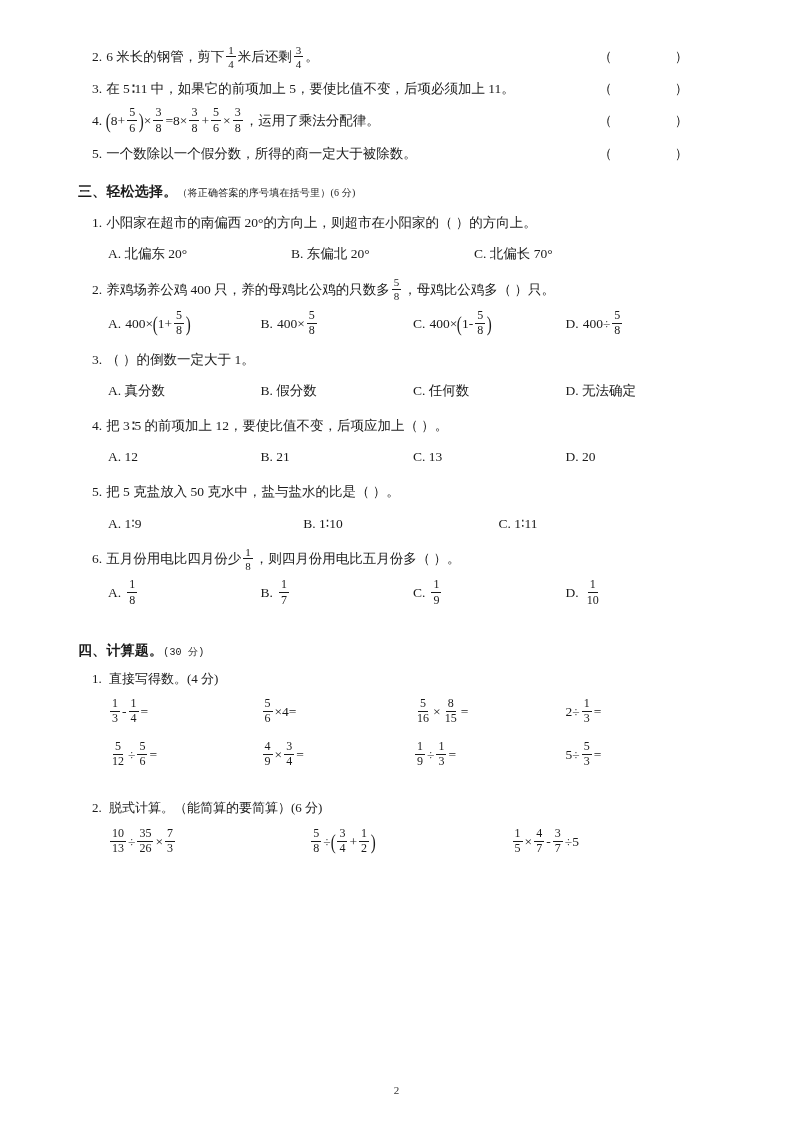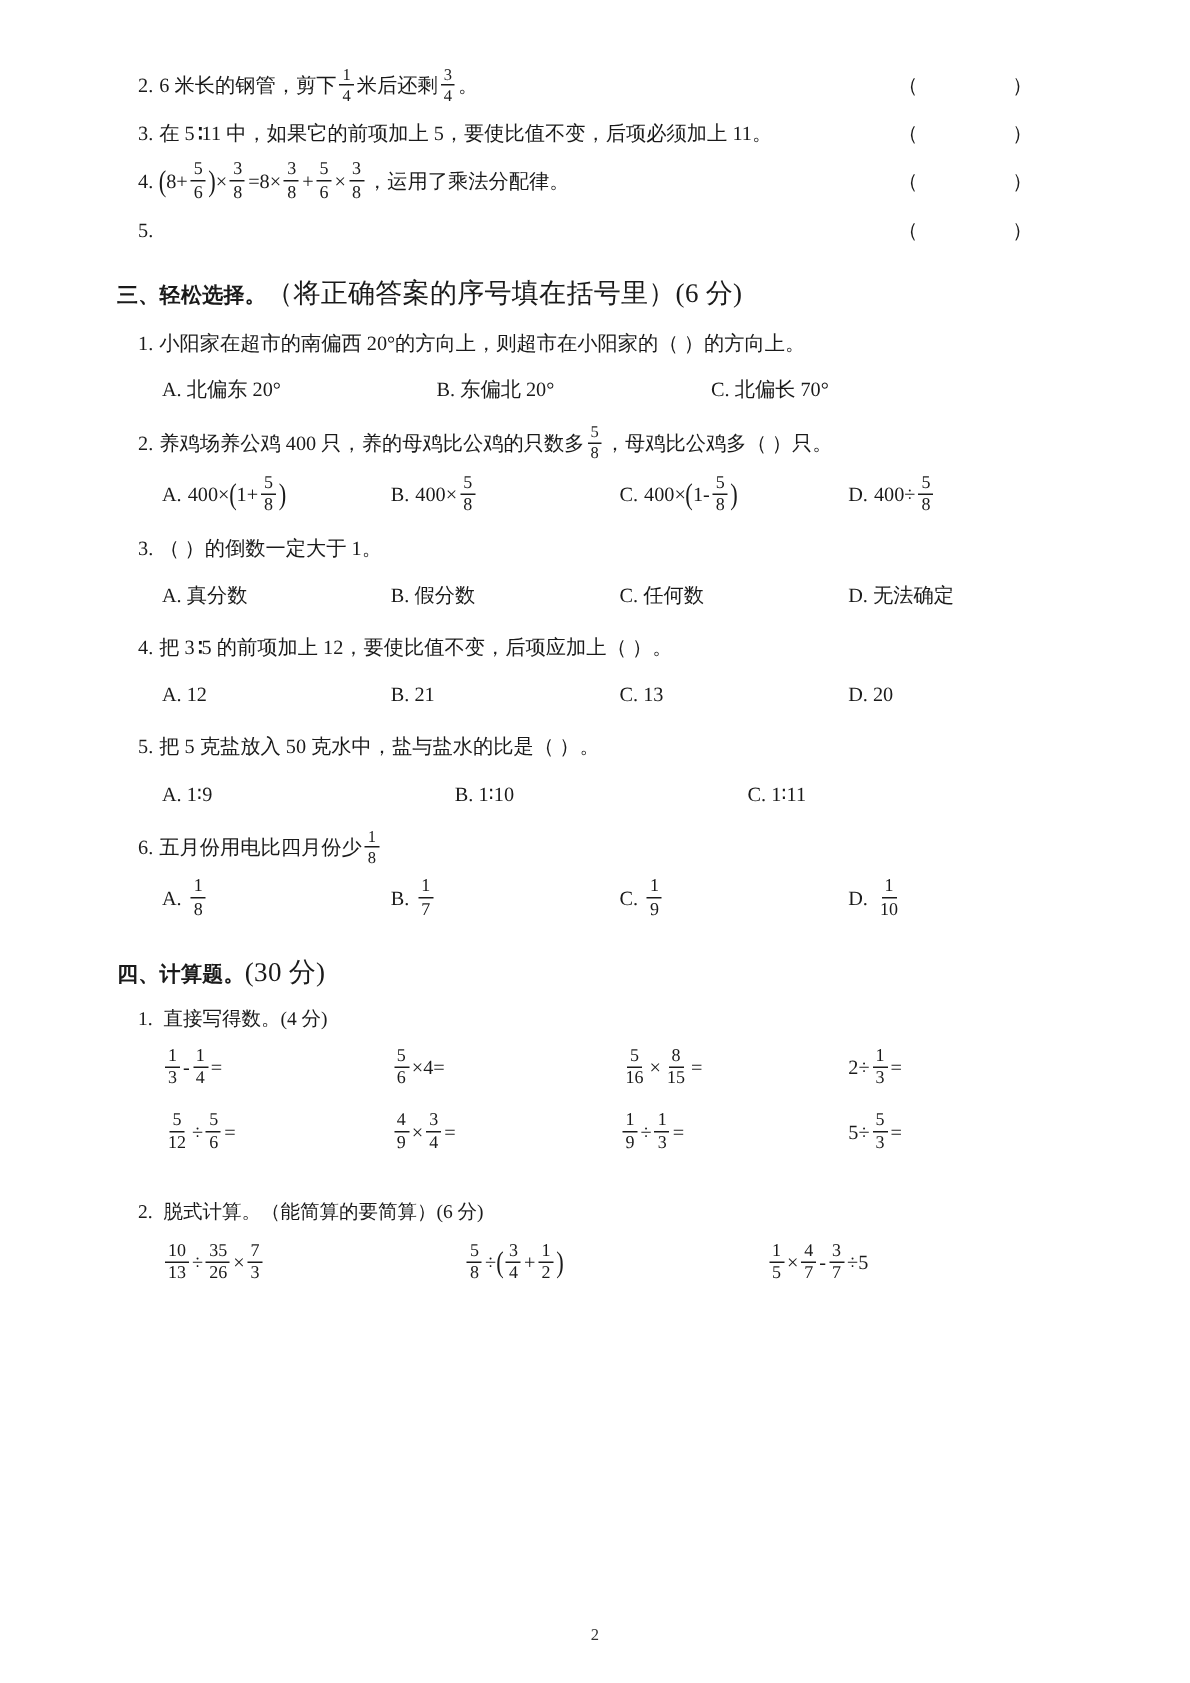--- a/index.html
+++ b/index.html
@@ -50,21 +50,21 @@
     margin-left: 8px;
   }
   .section-head {
     font-size: 14px;
     font-weight: bold;
     margin: 16px 0 10px 0;
     letter-spacing: 0.2px;
   }
   .section-head .normal {
     font-weight: normal;
-    font-size: 18px;
+    font-size: 10px;
   }
   .q {
     font-size: 13.5px;
     margin: 0 0 6px 0;
     padding-left: 14px;
     display: flex;
     align-items: center;
     flex-wrap: wrap;
     min-height: 24px;
   }
@@ -223,20 +223,21 @@
         </span>
         <span>，运用了乘法分配律。</span>
       </div>
       <span class="paren">（    ）</span>
     </div>
 
     <div class="tf-item">
       <div class="tf-text">
         <span>5.</span>
           <span class="sp"></span>
+        <span>一个数除以一个假分数，所得的商一定大于被除数。</span>
       </div>
       <span class="paren">（    ）</span>
     </div>
 
     <div class="section-head">
       <span>三、轻松选择。</span><span class="normal">（将正确答案的序号填在括号里）(6 分)</span>
     </div>
 
     <div class="q">
       <span>1.</span>
@@ -324,20 +325,21 @@
     </div>
 
     <div class="q">
       <span>6.</span>
         <span class="sp"></span>
       <span>五月份用电比四月份少</span>
       <span class="frac">
         <span class="num">1</span>
         <span class="den">8</span>
       </span>
+      <span>，则四月份用电比五月份多（      ）。</span>
     </div>
     <div class="opts c4" style="margin-bottom:16px;">
       <span class="opt">
         <span>A.</span>
           <span class="sp"></span>
         <span class="frac bigfrac">
             <span class="num">1</span>
             <span class="den">8</span>
           </span>
       </span>
@@ -360,21 +362,21 @@
       <span class="opt">
         <span>D.</span>
           <span class="sp"></span>
         <span class="frac bigfrac">
             <span class="num">1</span>
             <span class="den">10</span>
           </span>
       </span>
     </div>
 
-    <div class="section-head" style="margin-top:22px;">
+    <div class="section-head" style="margin-top:34px;font-family:Liberation Mono, monospace;">
       <span>四、计算题。</span><span class="normal">(30 分)</span>
     </div>
 
     <div class="sub-q">
       <span>1.</span><span class="sp"></span>
       <span>直接写得数。(4 分)</span>
     </div>
 
     <div class="calc-row" style="margin-top:10px;">
       <span class="cell">

